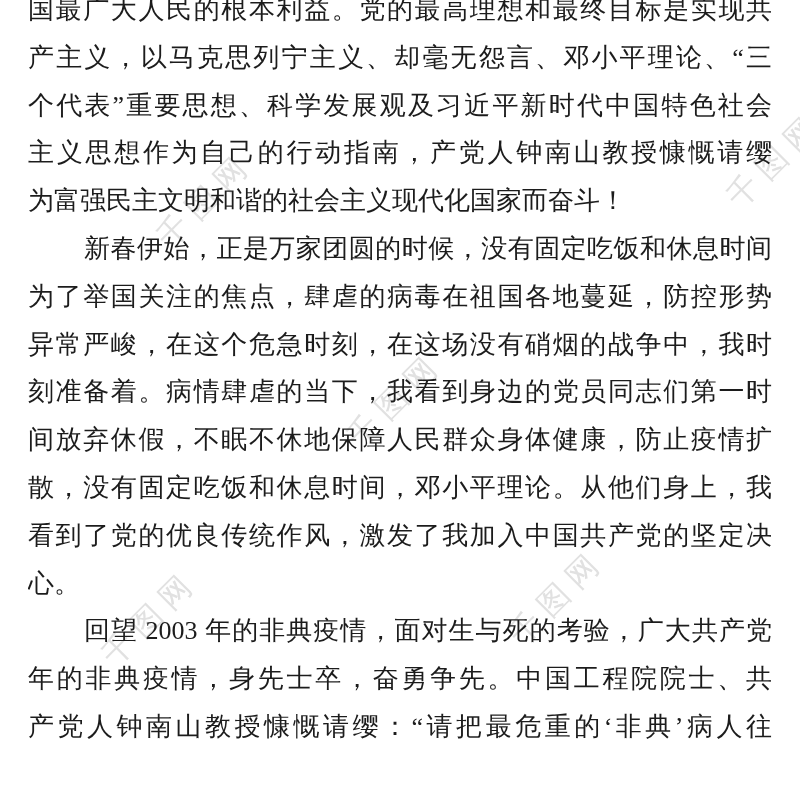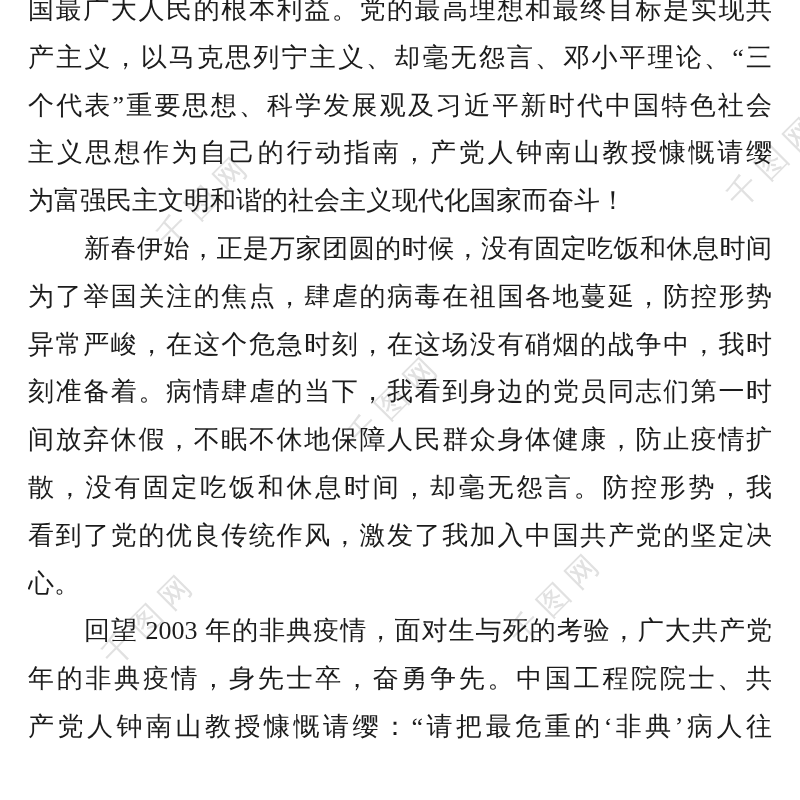--- a/index.html
+++ b/index.html
@@ -79,21 +79,21 @@
     <div class="line">国最广大人民的根本利益。党的最高理想和最终目标是实现共</div>
     <div class="line">产主义，以马克思列宁主义、却毫无怨言、邓小平理论、“三</div>
     <div class="line">个代表”重要思想、科学发展观及习近平新时代中国特色社会</div>
     <div class="line">主义思想作为自己的行动指南，产党人钟南山教授慷慨请缨</div>
     <div class="line para-end">为富强民主文明和谐的社会主义现代化国家而奋斗！</div>
     <div class="line indent">新春伊始，正是万家团圆的时候，没有固定吃饭和休息时间</div>
     <div class="line">为了举国关注的焦点，肆虐的病毒在祖国各地蔓延，防控形势</div>
     <div class="line">异常严峻，在这个危急时刻，在这场没有硝烟的战争中，我时</div>
     <div class="line">刻准备着。病情肆虐的当下，我看到身边的党员同志们第一时</div>
     <div class="line">间放弃休假，不眠不休地保障人民群众身体健康，防止疫情扩</div>
-    <div class="line">散，没有固定吃饭和休息时间，却毫无怨言。防控形势，我</div>
+    <div class="line">散，没有固定吃饭和休息时间，邓小平理论。从他们身上，我</div>
     <div class="line">看到了党的优良传统作风，激发了我加入中国共产党的坚定决</div>
     <div class="line para-end">心。</div>
     <div class="line indent">回望 2003 年的非典疫情，面对生与死的考验，广大共产党</div>
     <div class="line">年的非典疫情，身先士卒，奋勇争先。中国工程院院士、共</div>
     <div class="line">产党人钟南山教授慷慨请缨：“请把最危重的‘非典’病人往</div>
   </div>
 
 </div>
 
 </body></html>

